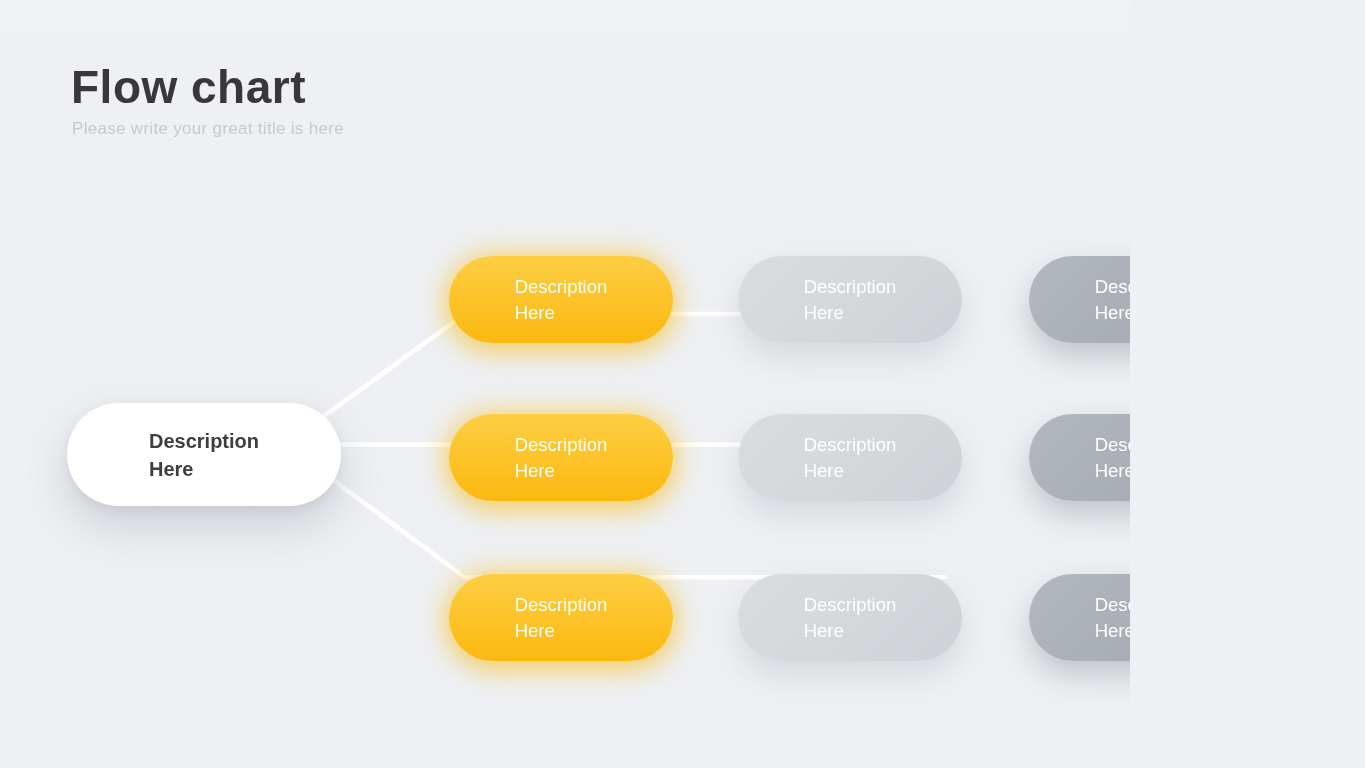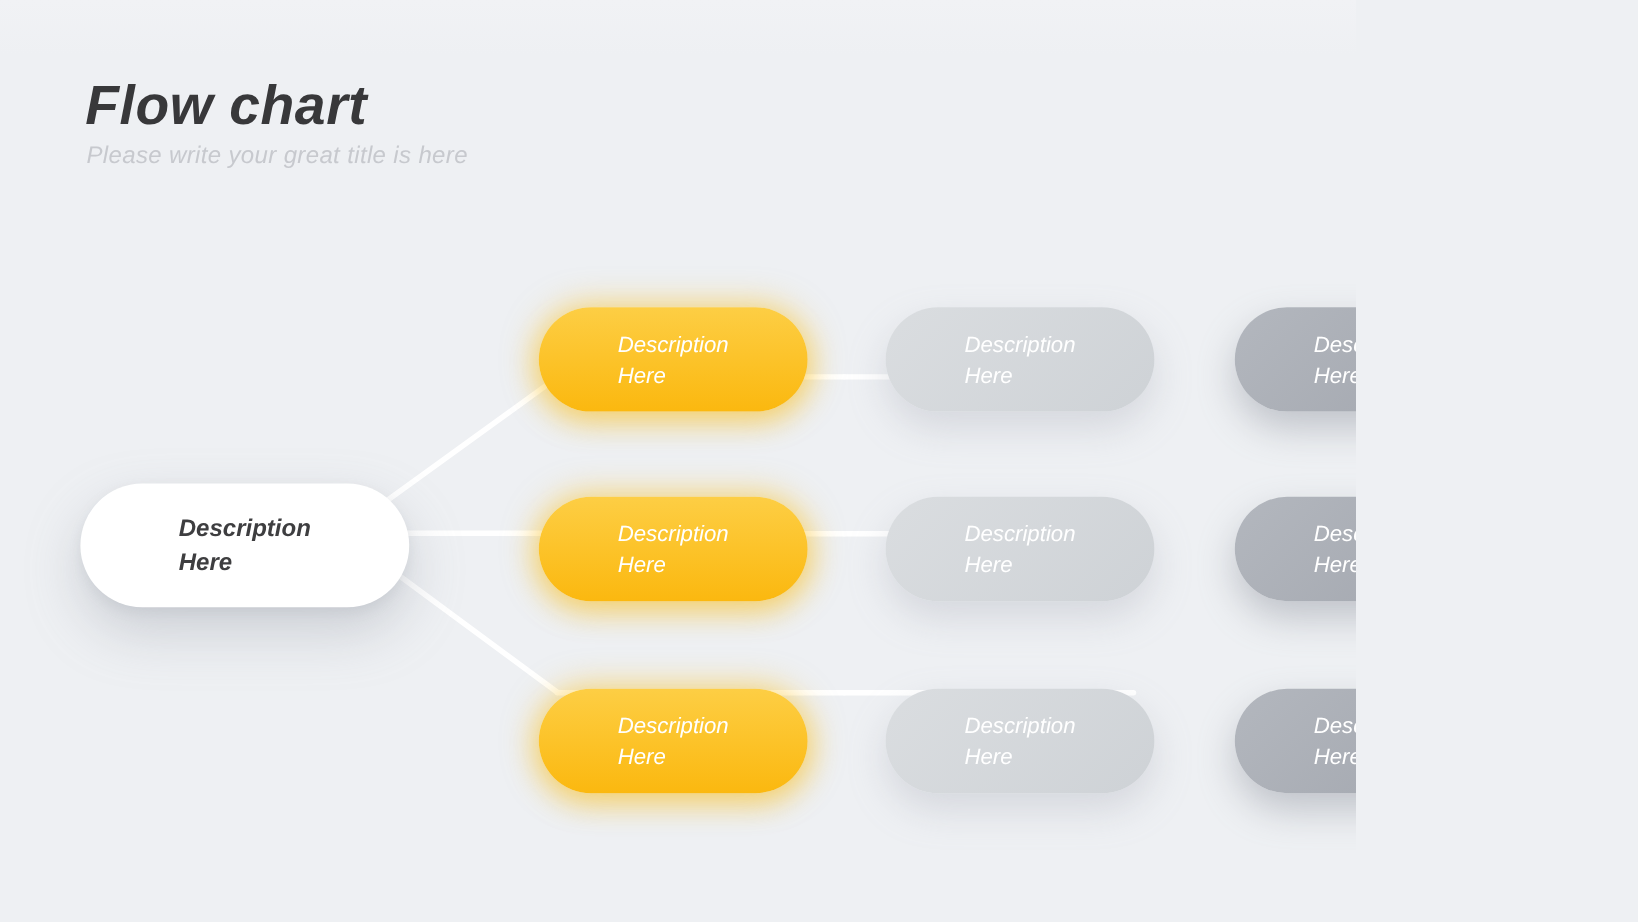--- a/index.html
+++ b/index.html
@@ -7,40 +7,39 @@
     padding: 0;
     background: #eef0f3;
     font-family: "Liberation Sans", sans-serif;
   }
   .slide {
     position: relative;
     width: 1130px;
     height: 768px;
     background: linear-gradient(180deg, #f1f2f5 0%, #eef0f3 6%, #eef0f3 100%);
     overflow: hidden;
-    font-style: italic;
   }
 
   
   .header {
     position: absolute;
     left: 71px;
     top: 62px;
   }
   .title {
     margin: 0;
     font-size: 46px;
     font-weight: 800;
     letter-spacing: 0.5px;
     color: #38383a;
     line-height: 1.1;
   }
   .subtitle {
     margin: 6px 0 0 1px;
-    font-size: 20px;
+    font-size: 17px;
     color: #c7c9ce;
     letter-spacing: 0.3px;
   }
 
   
   .connectors {
     position: absolute;
     inset: 0;
     width: 100%;
     height: 100%;

